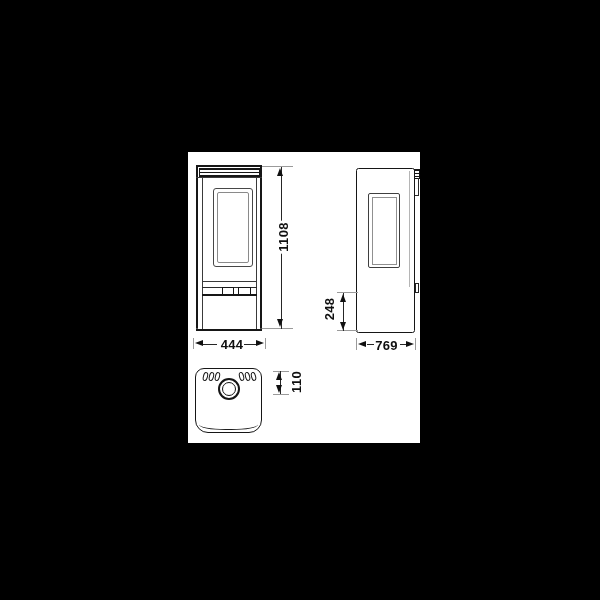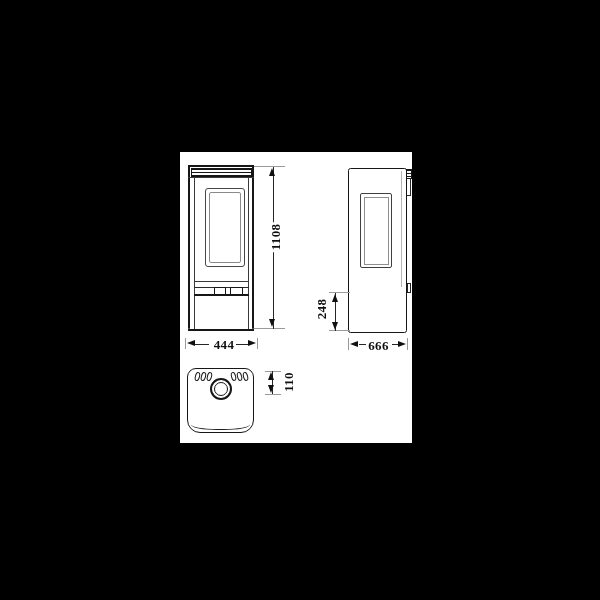--- a/index.html
+++ b/index.html
@@ -2,23 +2,22 @@
 <html><head>
 <meta charset="utf-8">
 <style>
   html,body{margin:0;padding:0;}
   body{
     width:600px;height:600px;position:relative;overflow:hidden;
     background:#000;
     font-family:"Liberation Sans",sans-serif;
   }
   .sheet{
-    position:absolute;left:180px;top:152px;width:232px;height:291px;
+    position:absolute;left:188px;top:152px;width:232px;height:291px;
     background:#fff;
-    font-family:Liberation Serif, serif;
   }
   .abs{position:absolute;}
   .view{position:absolute;inset:0;}
   .ln{background:#161616;}
   .ln2{background:#3a3a3a;}
   .tick{background:#9a9a9a;}
   .dimline{background:#262626;}
   .stripes{
     background:repeating-linear-gradient(to bottom,#161616 0 1.4px,#fdfdfd 1.4px 3px);
     border:1px solid #161616;box-sizing:border-box;
@@ -99,21 +98,21 @@
     <div class="arr arr-up" style="left:151.5px;top:141.8px;"></div>
     <div class="arr arr-down" style="left:151.5px;top:169.8px;"></div>
     <span class="dim-text rot" style="left:141px;top:157px;">248</span>
   </div>
 
   <div class="view">
     <div class="abs tick" style="left:168.3px;top:186px;width:1.1px;height:11.5px;"></div>
     <div class="abs tick" style="left:226.9px;top:186px;width:1.1px;height:11.5px;"></div>
     <div class="arr arr-left" style="left:170px;top:188.8px;"></div>
     <div class="abs dimline" style="left:178.5px;top:192px;width:7px;height:1.2px;"></div>
-    <span class="dim-text" style="left:198.5px;top:192.6px;">666</span>
+    <span class="dim-text" style="left:198.5px;top:192.6px;">769</span>
     <div class="abs dimline" style="left:212px;top:192px;width:6.5px;height:1.2px;"></div>
     <div class="arr arr-right" style="left:217.5px;top:188.8px;"></div>
   </div>
 
   <div class="view">
     <div class="abs" style="left:7px;top:216.3px;width:66.8px;height:65.2px;border:1.9px solid #161616;border-radius:9px 9px 13px 13px;background:#fff;box-sizing:border-box;"></div>
     <div class="abs" style="left:11px;top:266px;width:59px;height:11px;border-bottom:1.4px solid #1c1c1c;border-radius:0 0 45% 45%;"></div>
     <div class="abs" style="left:30.2px;top:226.2px;width:22.3px;height:22.3px;border:2px solid #161616;border-radius:50%;background:#fff;box-sizing:border-box;"></div>
     <div class="abs" style="left:34.2px;top:230.2px;width:14.3px;height:14.3px;border:1.6px solid #161616;border-radius:50%;box-sizing:border-box;"></div>
     <div class="slot" style="left:15.2px;top:220.4px;transform:rotate(14deg);"></div>

